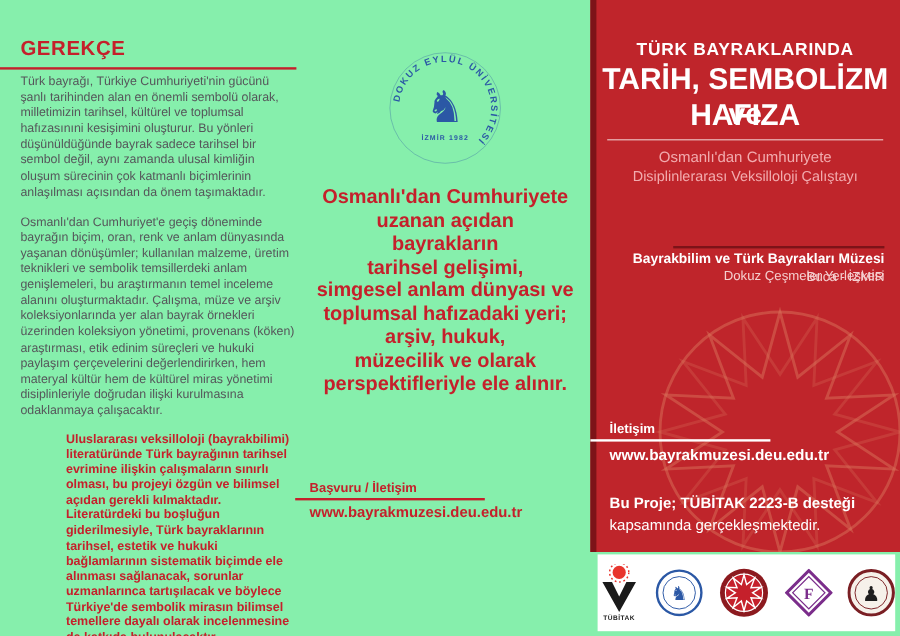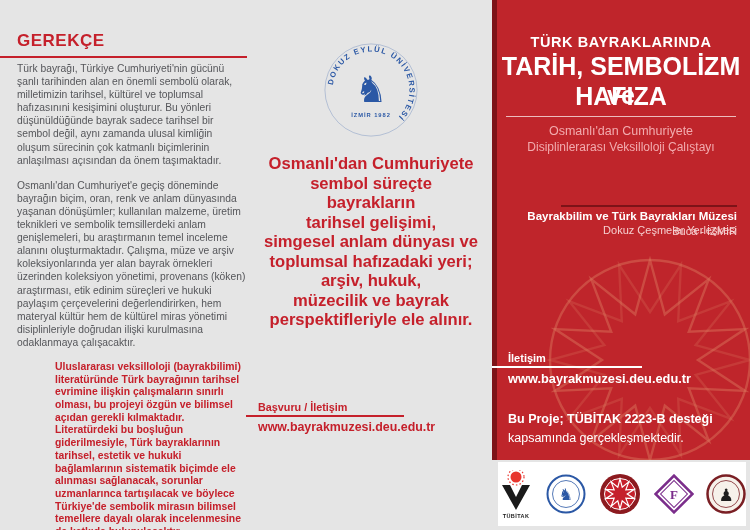--- a/index.html
+++ b/index.html
@@ -1,16 +1,16 @@
 <!DOCTYPE html>
 <html><head>
 <meta charset="utf-8">
 <style>
   html,body{margin:0;padding:0;background:#ffffff;}
-  .canvas{position:relative;width:750px;height:530px;overflow:hidden;background:#e5e5e5;
+  .canvas{position:relative;width:750px;height:530px;overflow:hidden;background:#86efac;
           font-family:"Liberation Sans",sans-serif;}
 
   
   .panel-left{position:absolute;left:0;top:0;width:250px;height:530px;}
   .pl-heading{position:absolute;left:17px;top:31px;font-size:17px;font-weight:bold;
               color:#C5202B;letter-spacing:.5px;}
   .pl-rule{position:absolute;left:0;top:56px;width:247px;height:2px;background:#C5202B;}
   .pl-body{position:absolute;left:17px;top:62px;width:231px;}
   .pl-body p{margin:0 0 12px 0;font-size:10.3px;line-height:13.1px;color:#55565A;}
   .pl-body p.emphasis{color:#C5202B;font-weight:bold;line-height:12.7px;font-size:10.4px;margin-left:38px;}
@@ -78,27 +78,27 @@
         <circle cx="50" cy="50" r="48" fill="none" stroke="#2B58A5" stroke-width="0.8" opacity="0.35"></circle>
         <text font-size="8" font-weight="bold" fill="#2B58A5" letter-spacing="1.6" font-family="Liberation Sans, sans-serif">
           <textPath href="#sealArc" startOffset="2%">DOKUZ EYLÜL ÜNİVERSİTESİ</textPath>
         </text>
         <text x="50" y="62" text-anchor="middle" font-size="38" fill="#2B58A5">♞</text>
         <text x="50" y="78" text-anchor="middle" font-size="6" font-weight="bold" fill="#2B58A5" letter-spacing="1">İZMİR 1982</text>
       </svg>
     </div>
     <div class="intro">
       <div>Osmanlı'dan Cumhuriyete</div>
-      <div>sembol süreçte</div>
+      <div>uzanan açıdan</div>
       <div>bayrakların</div>
       <div>tarihsel gelişimi,</div>
       <div>simgesel anlam dünyası ve</div>
       <div>toplumsal hafızadaki yeri;</div>
       <div>arşiv, hukuk,</div>
-      <div>müzecilik ve bayrak</div>
+      <div>müzecilik ve olarak</div>
       <div>perspektifleriyle ele alınır.</div>
     </div>
     <div class="mid-contact-label">Başvuru / İletişim</div>
     <div class="mid-contact-rule"></div>
     <div class="mid-contact-url">www.bayrakmuzesi.deu.edu.tr</div>
   </section>
 
   <section class="panel-right">
     <div class="fold-edge"></div>
     <svg class="ornament" width="258" height="460" viewBox="0 0 258 460">

